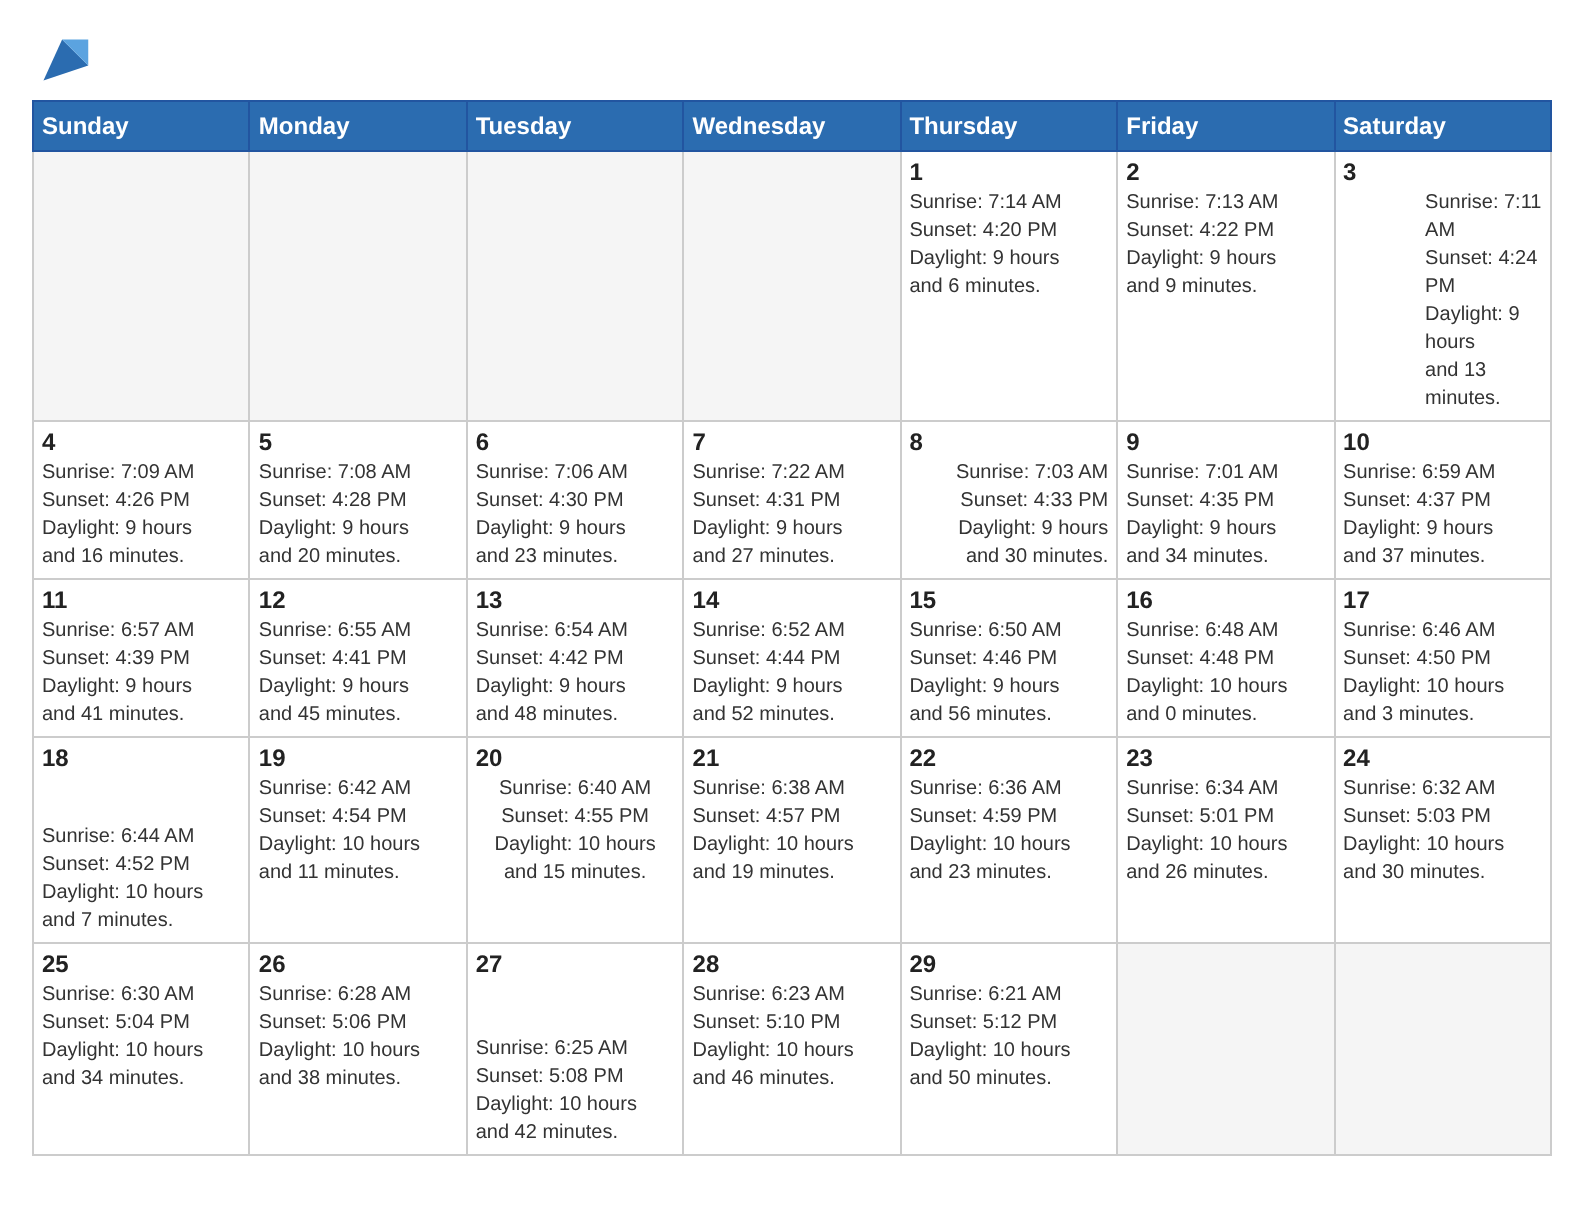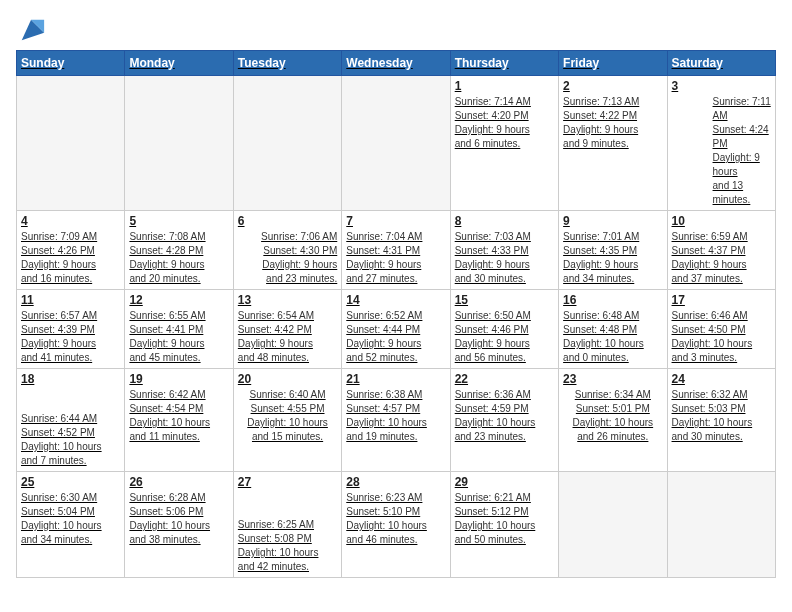--- a/index.html
+++ b/index.html
@@ -7,21 +7,20 @@
       font-family: Arial, sans-serif;
       background: #fff;
       width: 792px;
       height: 612px;
       overflow: hidden;
     }
     .container {
       width: 792px;
       height: 508px;
       padding: 12px 16px 8px 16px;
-      text-decoration: underline;
     }
     .header-row {
       display: flex;
       justify-content: space-between;
       align-items: flex-start;
       margin-bottom: 6px;
     }
     .logo {
       display: flex;
       align-items: center;
@@ -173,35 +172,35 @@
           </td>
           <td>
             <span class="day-num">5</span>
             <div class="day-info" style="white-space: pre-line;">Sunrise: 7:08 AM
 Sunset: 4:28 PM
 Daylight: 9 hours
 and 20 minutes.</div>
           </td>
           <td>
             <span class="day-num">6</span>
-            <div class="day-info" style="white-space: pre-line; text-align: right;">Sunrise: 7:06 AM
+            <div class="day-info" style="white-space: pre-line;">Sunrise: 7:06 AM
 Sunset: 4:30 PM
 Daylight: 9 hours
 and 23 minutes.</div>
           </td>
           <td>
             <span class="day-num">7</span>
-            <div class="day-info" style="white-space: pre-line;">Sunrise: 7:04 AM
+            <div class="day-info" style="white-space: pre-line;">Sunrise: 7:22 AM
 Sunset: 4:31 PM
 Daylight: 9 hours
 and 27 minutes.</div>
           </td>
           <td>
             <span class="day-num">8</span>
-            <div class="day-info" style="white-space: pre-line;">Sunrise: 7:03 AM
+            <div class="day-info" style="white-space: pre-line; text-align: right;">Sunrise: 7:03 AM
 Sunset: 4:33 PM
 Daylight: 9 hours
 and 30 minutes.</div>
           </td>
           <td>
             <span class="day-num">9</span>
             <div class="day-info" style="white-space: pre-line;">Sunrise: 7:01 AM
 Sunset: 4:35 PM
 Daylight: 9 hours
 and 34 minutes.</div>
@@ -296,21 +295,21 @@
           </td>
           <td>
             <span class="day-num">22</span>
             <div class="day-info" style="white-space: pre-line;">Sunrise: 6:36 AM
 Sunset: 4:59 PM
 Daylight: 10 hours
 and 23 minutes.</div>
           </td>
           <td>
             <span class="day-num">23</span>
-            <div class="day-info" style="white-space: pre-line; text-align: center;">Sunrise: 6:34 AM
+            <div class="day-info" style="white-space: pre-line;">Sunrise: 6:34 AM
 Sunset: 5:01 PM
 Daylight: 10 hours
 and 26 minutes.</div>
           </td>
           <td>
             <span class="day-num">24</span>
             <div class="day-info" style="white-space: pre-line;">Sunrise: 6:32 AM
 Sunset: 5:03 PM
 Daylight: 10 hours
 and 30 minutes.</div>

